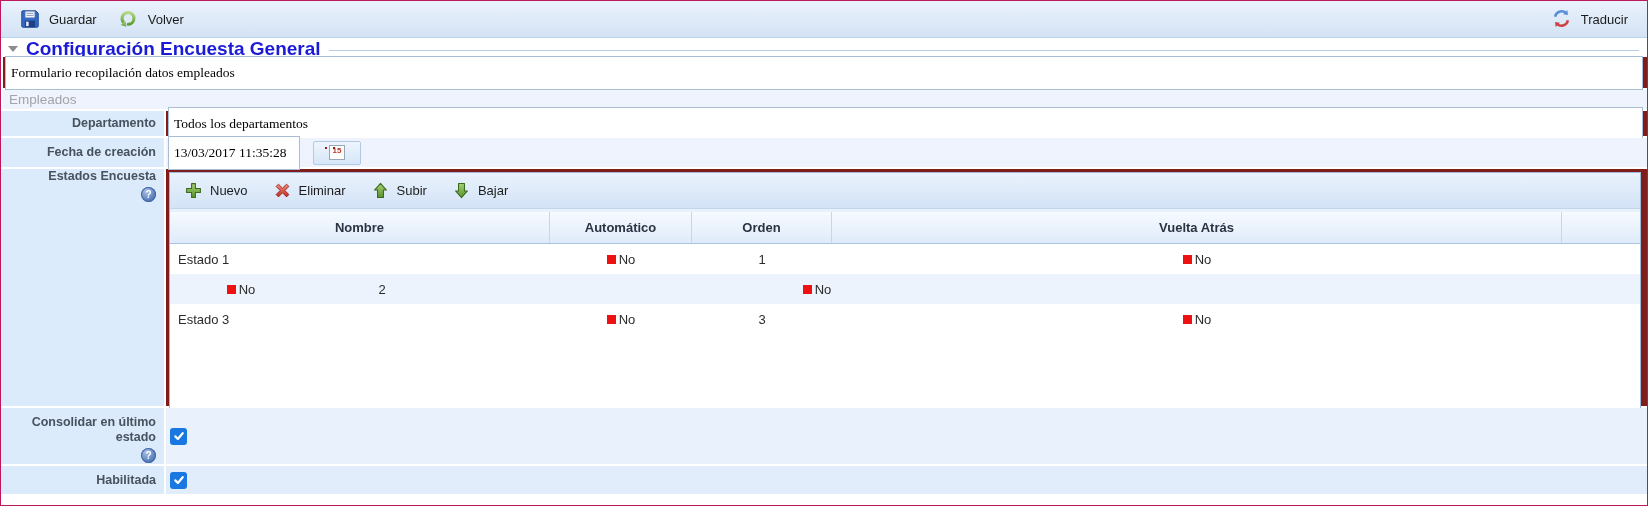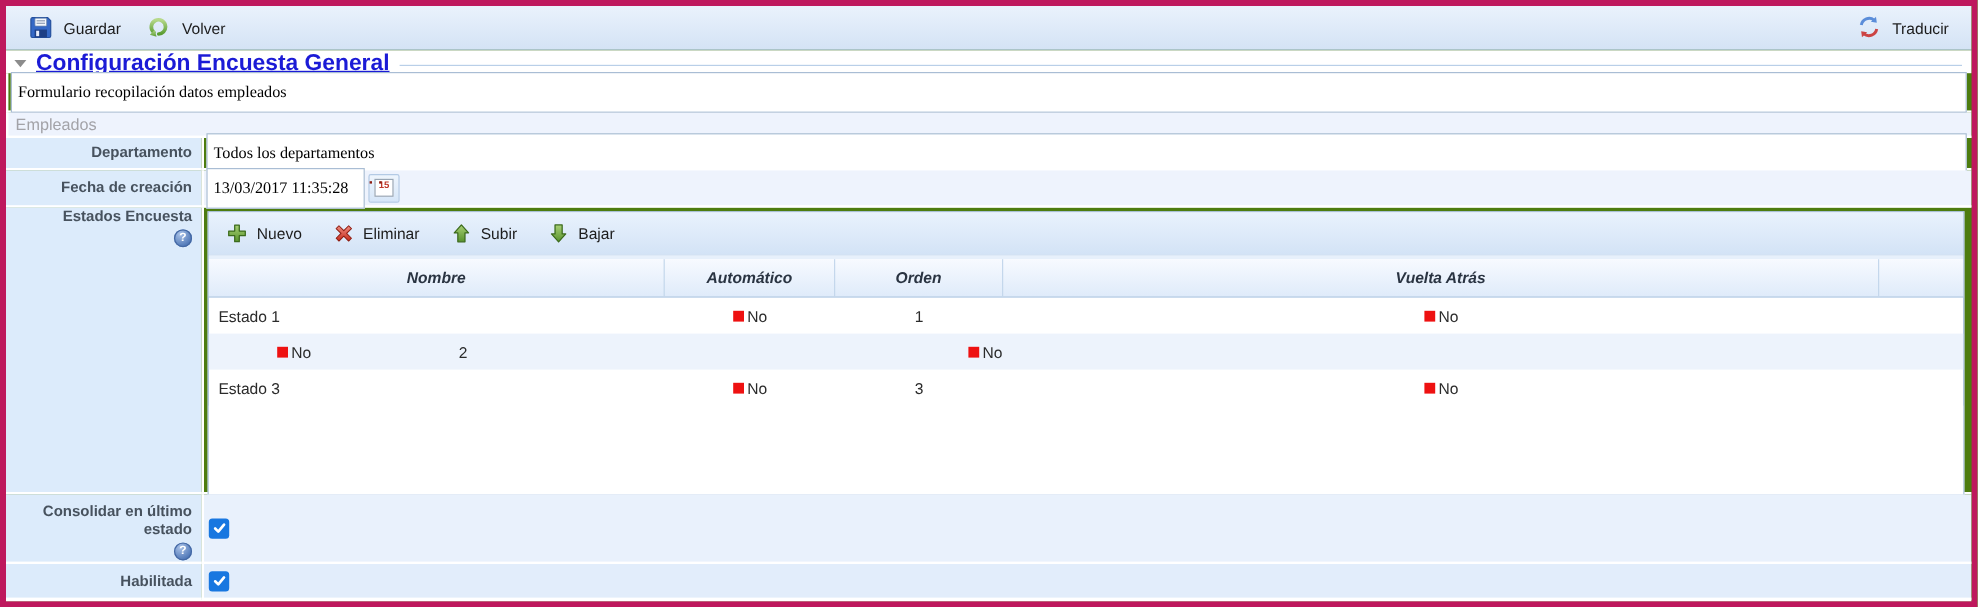--- a/index.html
+++ b/index.html
@@ -1,19 +1,19 @@
 <!DOCTYPE html>
 <html><head>
 <meta charset="utf-8">
 <style>
   * { margin:0; padding:0; box-sizing:border-box; }
   body { font-family:"Liberation Sans","DejaVu Sans",sans-serif; background:#f0f0f0; }
   .page {
-    width:1648px; height:506px; background:#4d7c0f;
-    border:5px solid #be185d; position:relative; overflow:hidden;
+    width:1648px; height:506px; background:#7f1d1d;
+    border:1px solid #be185d; position:relative; overflow:hidden;
   }
   
   .toolbar {
     height:37px; display:flex; align-items:center; padding:0 12px;
     background:linear-gradient(#eaf2fc,#d4e3f5);
     border-bottom:1px solid #bcd2ea;
   }
   .tb-btn {
     display:flex; align-items:center; gap:9px; padding:3px 7px;
     font-size:13px; color:#1c1c1c; cursor:pointer; border-radius:3px;
@@ -47,21 +47,21 @@
   .bg-consolidar { background:#e9f1fc; }
   .bg-habilitada { background:#e2edfb; }
   .txtinput {
     height:25px; width:100%; border:1px solid #a9bdd4; background:#fff;
     font-family:Liberation Serif, serif; font-size:13.5px; color:#000; padding:16px 5px; outline:none;
   }
   .txtinput.small { width:132px; flex:none; }
   .disabled-value { font-size:13.5px; color:#a3a3a8; padding-left:4px; }
   
   .cal-btn {
-    width:26px; height:24px; margin-left:3px; cursor:pointer;
+    width:48px; height:24px; margin-left:13px; cursor:pointer;
     background:linear-gradient(#eef5fd,#d6e6f8); border:1px solid #b3cae5; border-radius:2px;
     display:inline-flex; align-items:center; justify-content:center;
   }
   .cal-icon { width:16px; height:15px; background:#fff; border:1px solid #98a6b5; }
   .cal-top { height:4px; background:#d9402f; position:relative; }
   .cal-top::before, .cal-top::after {
     content:""; position:absolute; top:1px; width:2px; height:2px; background:#8e1d12;
   }
   .cal-top::before { left:3px; } .cal-top::after { right:3px; }
   .cal-day { font-size:8px; font-weight:bold; color:#c0392b; text-align:center; line-height:9px; }
@@ -81,21 +81,21 @@
   .grid {
     width:calc(100% - 3px); height:237px; border:1px solid #9db9d6; background:#fff;
     display:flex; flex-direction:column; margin:1px 1px;
   }
   .gtoolbar {
     height:36px; flex:none; display:flex; align-items:center; gap:10px; padding:0 7px;
     background:linear-gradient(#e9f2fd,#d3e3f6); border-bottom:1px solid #c2d6ee;
   }
   .gtb-btn { display:flex; align-items:center; gap:8px; font-size:13px; color:#1c1c1c; padding:3px 8px; cursor:pointer; }
   .gspacer { height:3px; background:#e7f0fb; flex:none; }
-  .gheader { display:flex; height:32px; flex:none; background:linear-gradient(#f7faff,#dfebfa); border-bottom:1px solid #a9c4e2;font-style:italic; }
+  .gheader { display:flex; height:32px; flex:none; background:linear-gradient(#f7faff,#dfebfa); border-bottom:1px solid #a9c4e2; }
   .gh-cell {
     display:flex; align-items:center; justify-content:center;
     font-weight:bold; font-size:13px; color:#2a3442; border-right:1px solid #c4d7ec; cursor:pointer;
   }
   .c-nombre { width:380px; flex:none; }
   .c-auto   { width:142px; flex:none; }
   .c-orden  { width:140px; flex:none; }
   .c-vuelta { width:730px; flex:none; }
   .gh-filler { flex:1; border-right:none; }
   .grow { display:flex; height:30px; flex:none; align-items:center; font-size:13px; color:#2b2b2b; cursor:pointer; }

